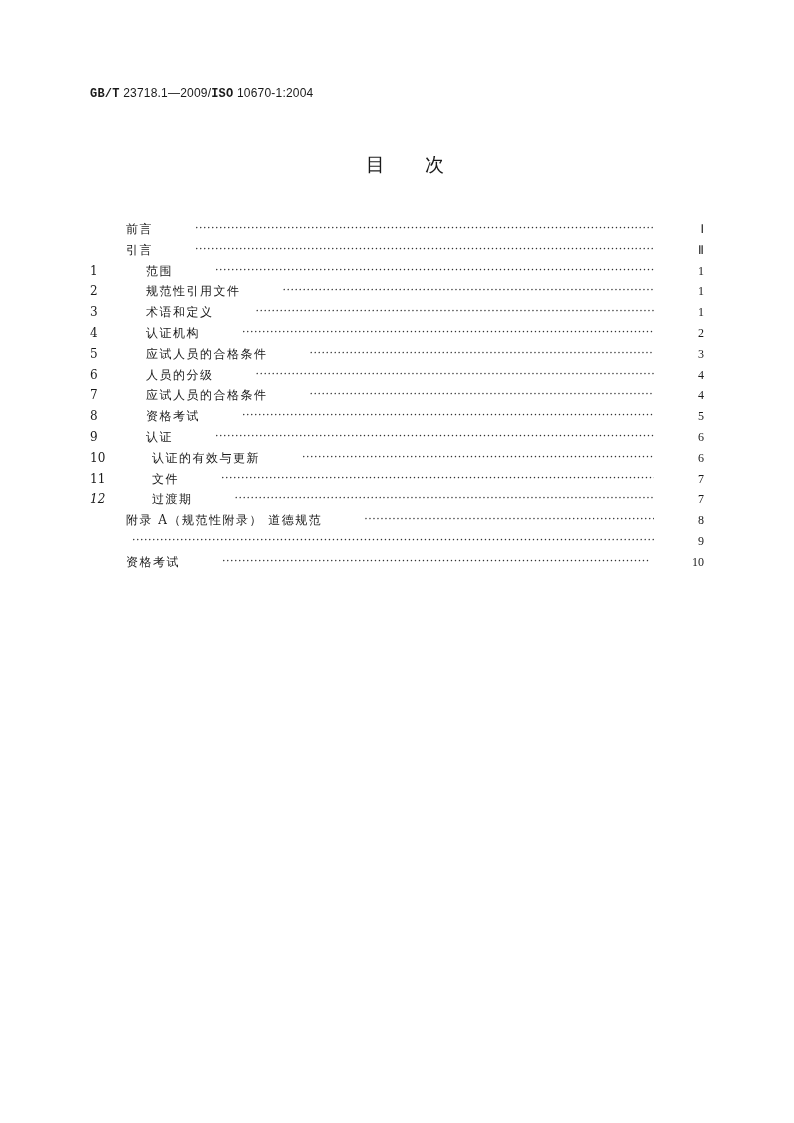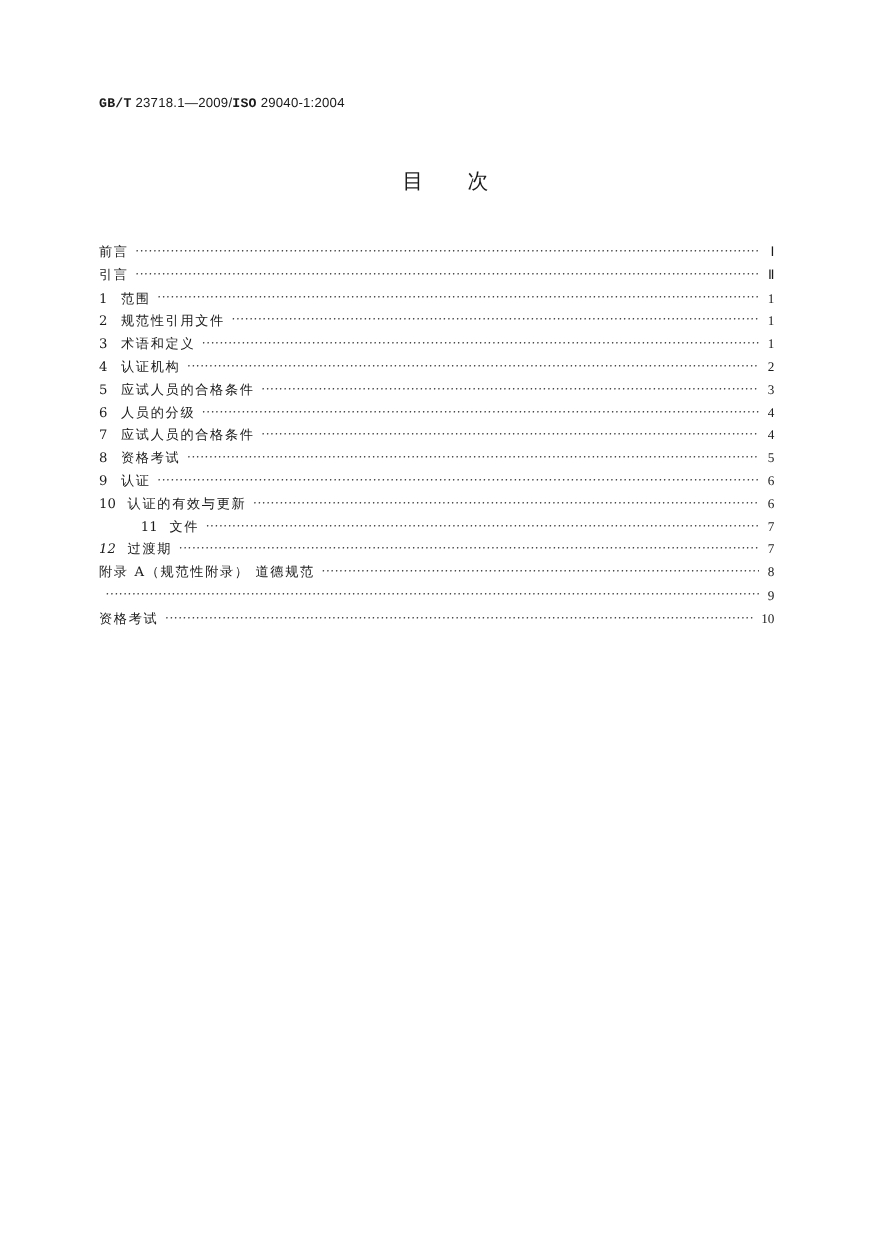--- a/index.html
+++ b/index.html
@@ -4,34 +4,34 @@
 <style>
   html, body { margin:0; padding:0; background:#ffffff; }
   body { width:794px; height:1123px; position:relative; overflow:hidden;
          font-family:"DejaVu Serif", "Liberation Serif", serif; color:#1a1a1a; }
   .header { position:absolute; left:90px; top:86px; font-size:12px;
             font-family:"Liberation Sans", sans-serif; letter-spacing:0.2px; }
   .header b { font-family:Liberation Mono, monospace; font-weight:bold; }
   .title { position:absolute; left:0; width:794px; top:152px; text-align:center;
            font-size:19px; font-family:"DejaVu Sans", sans-serif; letter-spacing:40px; padding-left:56px; box-sizing:border-box; }
   .toc { position:absolute; left:90px; top:219px; width:614px; }
-  .row { display:flex; align-items:flex-end; height:20.8px; font-size:12px; line-height:20.8px; }
+  .row { display:flex; align-items:flex-end; height:20.8px; font-size:12px; line-height:20.8px;gap:36px; }
   .num { display:inline-block; }
   .label { white-space:nowrap; letter-spacing:1.5px; }
   .dots { flex:1; overflow:hidden; white-space:nowrap; margin:0 6px; color:#333; font-size:11px; letter-spacing:0.5px; }
   .dots::after { content:"··································································································································································································"; }
   .page { min-width:8px; text-align:right; font-family:"Liberation Serif", serif; font-size:12px; }
 </style>
 </head>
 <body>
 
 <div class="header">
   <b>GB/T</b>
   <span>23718.1—2009/</span><b>ISO</b>
-  <span>29040-1:2004</span>
+  <span>10670-1:2004</span>
 </div>
 
 <div class="title">目次</div>
 
 <div class="toc" id="toc">
     <div class="row">
       <span class="num"></span>
       <span class="label">前言</span>
       <span class="dots"></span>
       <span class="page">Ⅰ</span>
@@ -96,21 +96,21 @@
       <span class="dots"></span>
       <span class="page">6</span>
     </div>
     <div class="row">
       <span class="num" style="width: 26px;">10</span>
       <span class="label">认证的有效与更新</span>
       <span class="dots"></span>
       <span class="page">6</span>
     </div>
     <div class="row">
-      <span class="num" style="width: 26px; margin-left: 38px;">11</span>
+      <span class="num" style="width: 26px;">11</span>
       <span class="label">文件</span>
       <span class="dots"></span>
       <span class="page">7</span>
     </div>
     <div class="row">
       <span class="num" style="width: 26px; font-style: italic;">12</span>
       <span class="label">过渡期</span>
       <span class="dots"></span>
       <span class="page">7</span>
     </div>

